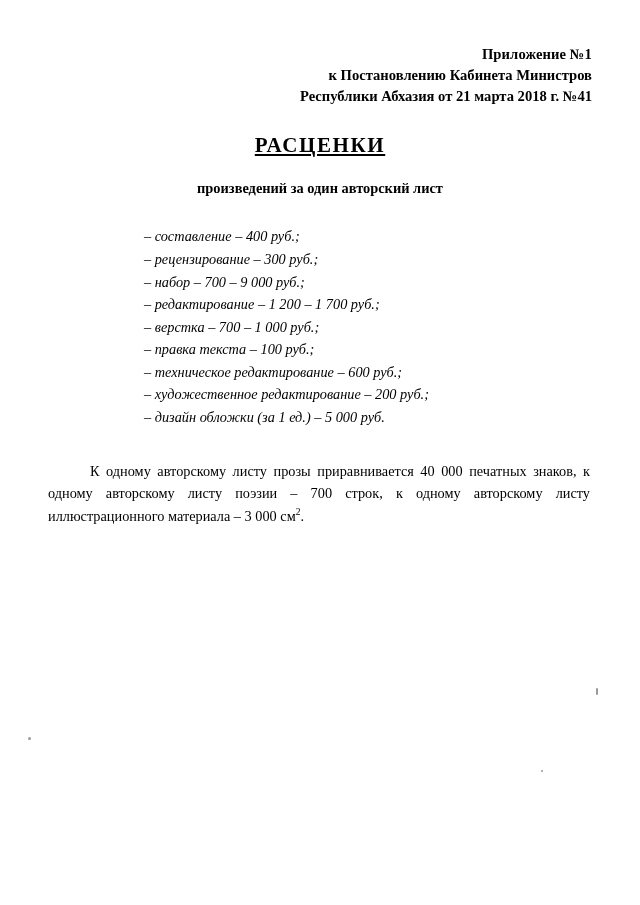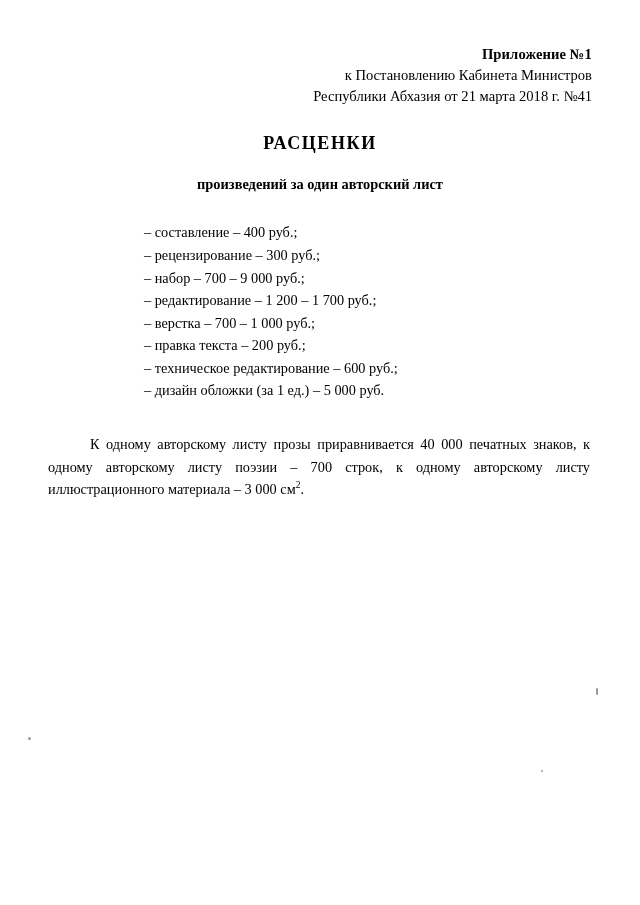--- a/index.html
+++ b/index.html
@@ -27,30 +27,31 @@
     text-align: right;
     font-size: 14.6px;
     line-height: 1.45;
   }
   .header-line-1 {
     font-weight: bold;
     letter-spacing: 0.1px;
   }
   .header-line-2,
   .header-line-3 {
-    font-weight: normal;
+    font-weight: bold;
   }
 
   
   .doc-title {
     margin-top: 26px;
     text-align: center;
     font-weight: bold;
-    font-size: 18px;
+    font-size: 21px;
     letter-spacing: 1.6px;
+    text-decoration: underline;
   }
   .doc-subtitle {
     margin-top: 20px;
     text-align: center;
     font-weight: bold;
     font-size: 14.4px;
     line-height: 1.45;
   }
   .doc-subtitle div {
     white-space: nowrap;
@@ -58,20 +59,21 @@
 
   
   .price-list {
     margin-top: 26px;
     padding-left: 96px;
     font-size: 14.3px;
     line-height: 1.58;
   }
   .price-item {
     white-space: nowrap;
+    font-style: italic;
   }
 
   
   .closing {
     margin-top: 31px;
     font-size: 14.3px;
     line-height: 1.58;
     text-align: justify;
     text-indent: 42px;
     padding-right: 2px;
@@ -108,22 +110,23 @@
   <div class="doc-subtitle">
     <div>произведений за один авторский лист</div>
   </div>
 
   <div class="price-list">
     <div class="price-item">– составление – 400 руб.;</div>
     <div class="price-item">– рецензирование – 300 руб.;</div>
     <div class="price-item">– набор – 700 – 9 000 руб.;</div>
     <div class="price-item">– редактирование – 1 200 – 1 700 руб.;</div>
     <div class="price-item">– верстка – 700 – 1 000 руб.;</div>
-    <div class="price-item">– правка текста – 200 руб.;</div>
+    <div class="price-item">– правка текста – 100 руб.;</div>
     <div class="price-item">– техническое редактирование – 600 руб.;</div>
+    <div class="price-item">– художественное редактирование – 200 руб.;</div>
     <div class="price-item">– дизайн обложки (за 1 ед.) – 5 000 руб.</div>
   </div>
 
   <p class="closing"><span>К одному авторскому листу прозы приравнивается 40 000 печатных знаков, к одному авторскому листу поэзии – 700 строк, к одному авторскому листу иллюстрационного материала – 3 000 см</span><sup>2</sup><span>.</span></p>
 
   <span class="speck s1"></span>
   <span class="speck s2"></span>
   <span class="speck s3"></span>
 
 </div>

